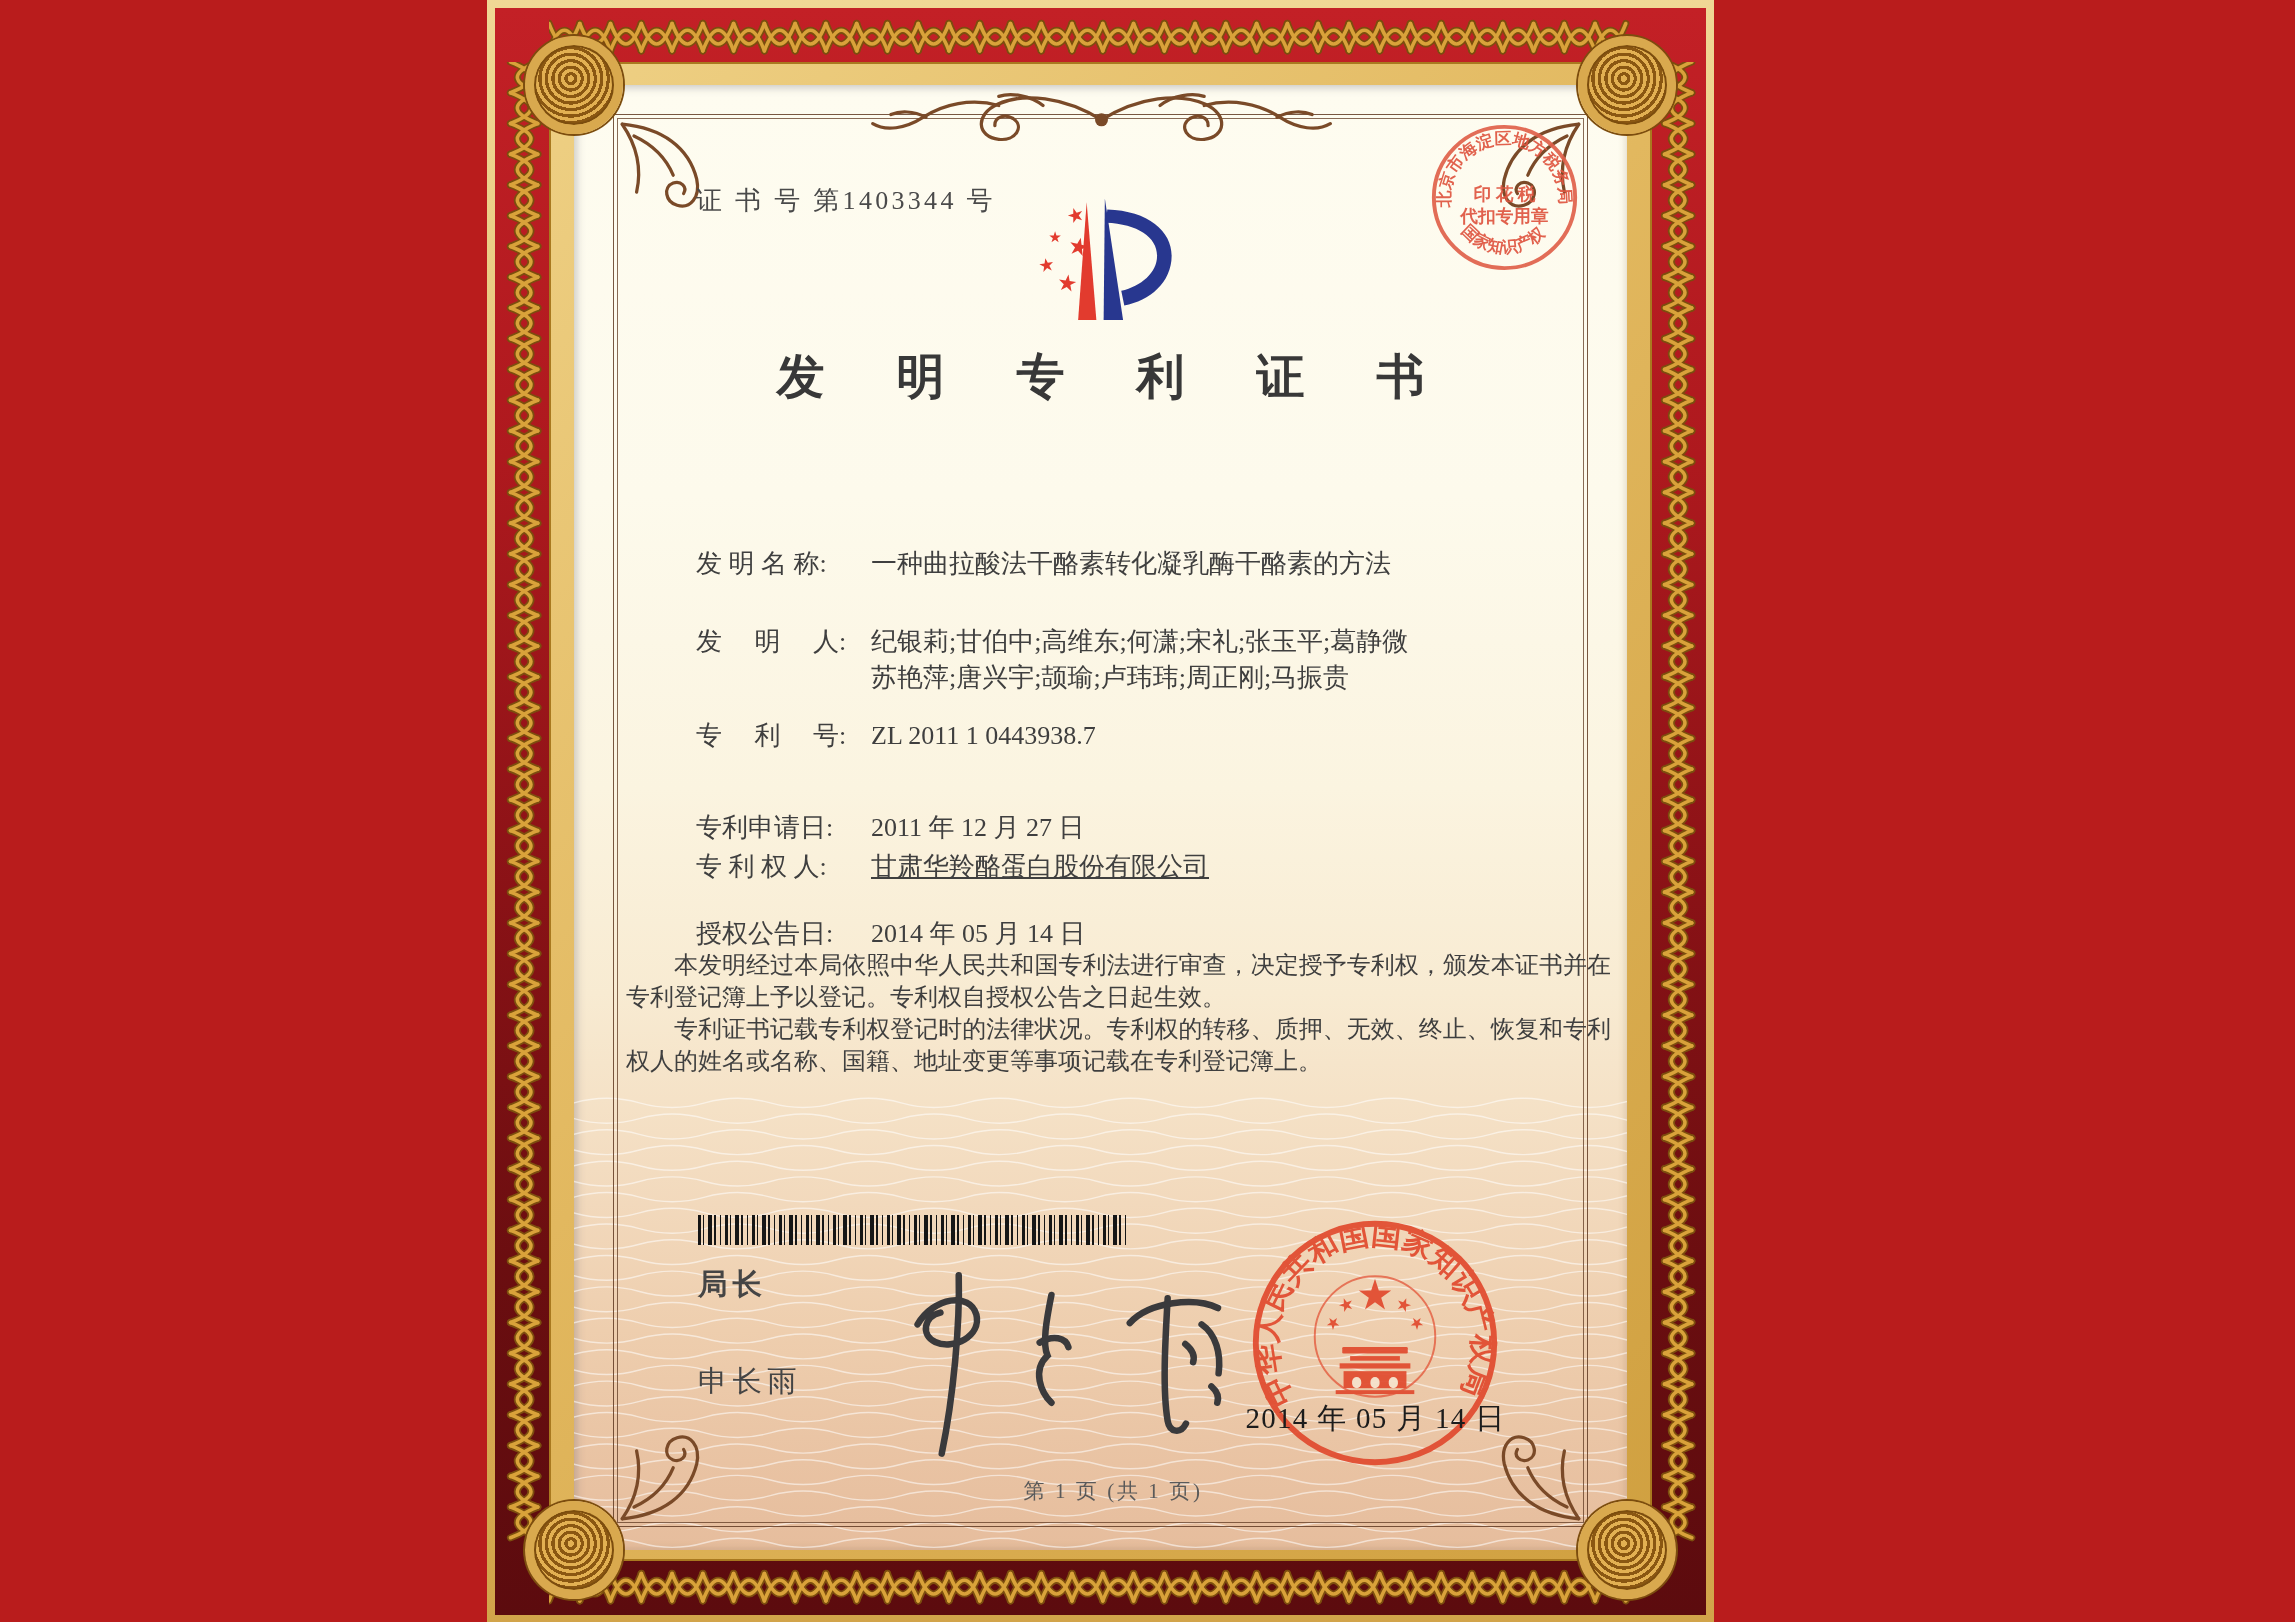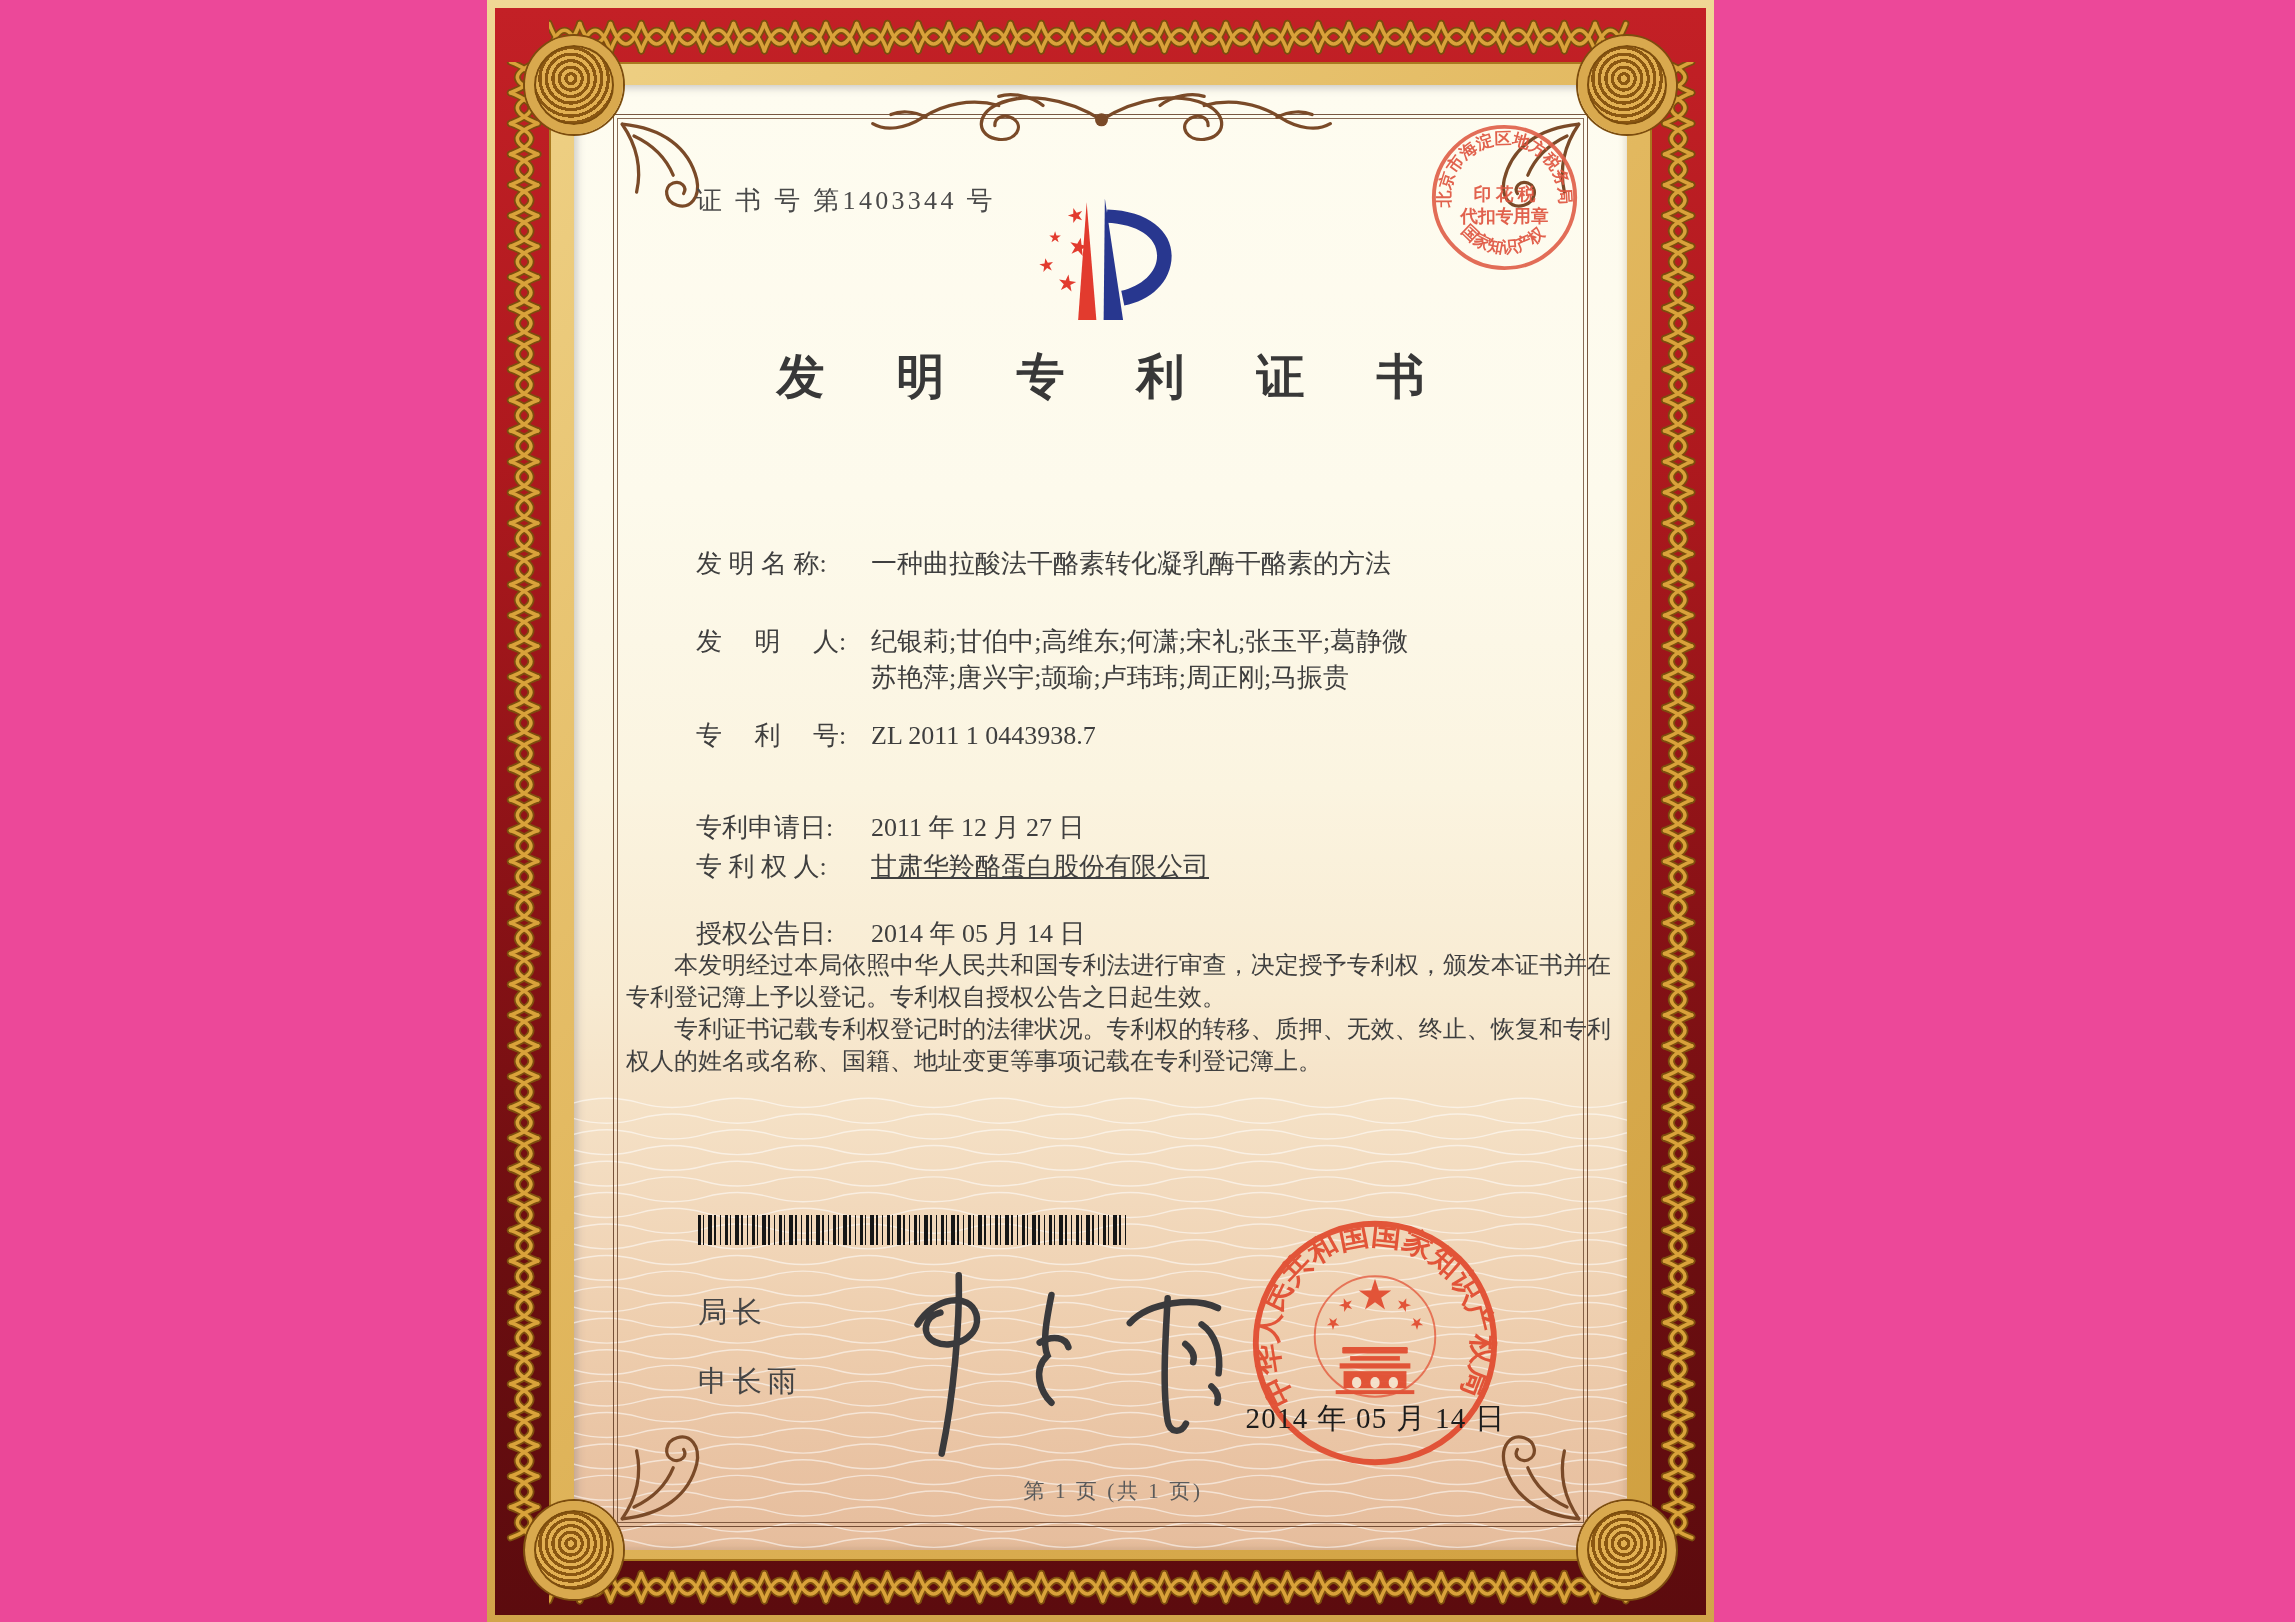--- a/index.html
+++ b/index.html
@@ -1,16 +1,16 @@
 <!DOCTYPE html>
 <html style="font-size:10.5px"><head>
 <meta charset="utf-8">
 <style>
   html,body{margin:0;padding:0;background:#ffffff;}
-  #canvas{position:relative;width:2295px;height:1623px;background:#ec4899;overflow:hidden;
+  #canvas{position:relative;width:2295px;height:1623px;background:#b91c1c;overflow:hidden;
           font-family:"Liberation Serif","DejaVu Serif",serif;color:#3d3d3d;}
 
   
   .cert{position:absolute;left:487px;top:0;width:1227px;height:1623px;
         background:linear-gradient(180deg,#f0d795,#ddb35e 55%,#d2a44a);}
   .band-red{position:absolute;inset:7.9px;
         background:linear-gradient(180deg,#c32026 0%,#ae191e 28%,#8a1216 55%,#6b0e10 78%,#5c0b0e 100%);}
   .rope{position:absolute;}
   .rope-top{left:62px;top:17px;width:1103px;height:39px;}
   .rope-bottom{left:62px;bottom:17px;width:1103px;height:39px;}
@@ -52,21 +52,21 @@
   .fvalue{white-space:pre;}
   .paras{position:absolute;left:52px;top:864px;width:985px;font-size:24px;line-height:32px;
         color:#3f3f3f;text-align:justify;}
   .paras p{margin:0;text-indent:2em;}
   .barcode{position:absolute;left:124px;top:1130px;width:429px;height:30px;
         background:repeating-linear-gradient(90deg,
           #161616 0 2.6px,transparent 2.6px 4.6px,#161616 4.6px 5.9px,transparent 5.9px 9.8px,
           #161616 9.8px 14.4px,transparent 14.4px 16.4px,#161616 16.4px 17.7px,transparent 17.7px 21.6px,
           #161616 21.6px 23px,transparent 23px 27px);}
   .sig-label{position:absolute;left:124px;font-size:29.4px;letter-spacing:5.2px;color:#454545;}
-  .sig-title{top:1208px;} .sig-name{top:1277px;}
+  .sig-title{top:1180px;font-weight:bold;} .sig-name{top:1277px;}
   .signature{position:absolute;left:281px;top:1161px;width:419px;height:222px;}
   .seal{position:absolute;left:670px;top:1127px;width:262px;height:262px;opacity:.92;}
   .seal-date{position:absolute;left:605px;top:1314px;width:393px;text-align:center;
         font-size:29px;letter-spacing:1.3px;color:#1c1c1c;}
   .footer{position:absolute;left:17px;right:0;top:1392px;text-align:center;font-size:21px;
         letter-spacing:2.6px;color:#5a5a5a;margin-left:8px;}
   .hidden-defs{position:absolute;width:0;height:0;overflow:hidden;}
 </style>
 </head>
 <body>

